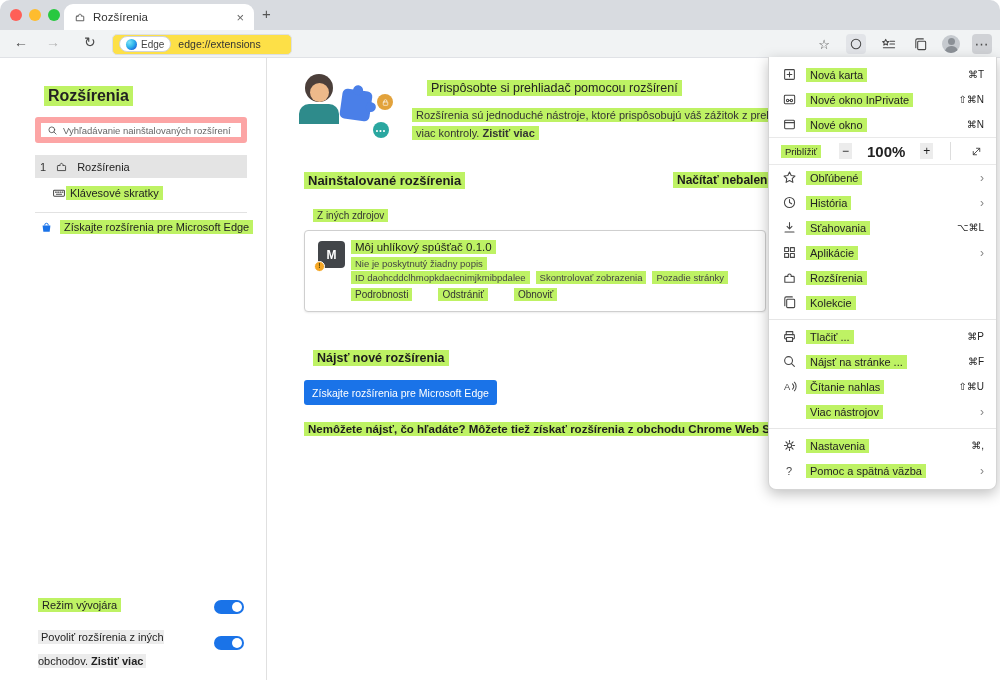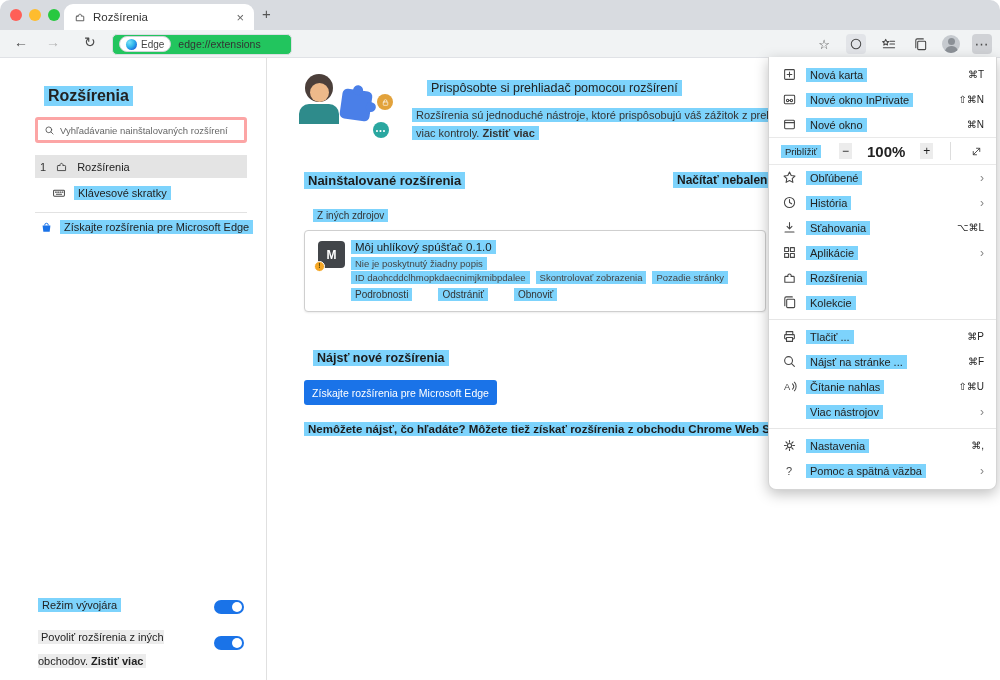--- a/index.html
+++ b/index.html
@@ -12,50 +12,50 @@
   .light { width:12px; height:12px; border-radius:50%; display:inline-block; }
   .l-red{ background:#ff5f57; } .l-yel{ background:#febc2e; } .l-grn{ background:#28c840; }
   .tab { position:absolute; left:64px; top:4px; width:190px; height:26px; background:#fff; border-radius:9px 9px 0 0; display:flex; align-items:center; padding:0 10px; }
   .tab-title { font-size:11.5px; color:#333; margin-left:7px; white-space:nowrap; overflow:hidden; }
   .tab-close { margin-left:auto; font-size:13px; color:#666; cursor:default; }
   .newtab { position:absolute; left:262px; top:5px; font-size:15px; color:#555; }
 
   
   .toolbar { position:absolute; top:30px; left:0; width:1000px; height:28px; background:#f1f3f4; border-bottom:1px solid #e0e2e6; }
   .navbtn { position:absolute; top:4px; font-size:14px; color:#4a4a4a; }
-  .addr { position:absolute; left:112px; top:3.5px; width:180px; height:21px; background:#22c55e; border:1px solid #dcdfe3; border-radius:5px; display:flex; align-items:center; padding:0 6px; }
+  .addr { position:absolute; left:112px; top:3.5px; width:180px; height:21px; background:#fde047; border:1px solid #dcdfe3; border-radius:5px; display:flex; align-items:center; padding:0 6px; }
   .chip { display:flex; align-items:center; gap:4px; border:1px solid #d0d3d8; border-radius:9px; height:16px; padding:0 6px; background:#fff; }
   .elogo { width:11px; height:11px; border-radius:50%; background:radial-gradient(circle at 30% 30%, #7be2f9, #2fb4ea 45%, #1b66de 80%, #123f93); }
   .chip-label { font-size:10px; color:#444; }
   .url { font-size:10.5px; color:#333; margin-left:7px; white-space:nowrap; }
   .tb-right { position:absolute; right:8px; top:3px; height:22px; display:flex; align-items:center; gap:12px; }
   .tbi { font-size:13px; color:#4a4a4a; display:inline-flex; align-items:center; justify-content:center; width:20px; height:20px; }
   .tbi.boxed { background:#e2e4e8; border-radius:4px; }
   .tbi.pressed { background:#d0d2d6; border-radius:4px; font-size:14px; letter-spacing:1px; }
   .avatar { width:18px; height:18px; border-radius:50%; background:#c6cacf; position:relative; overflow:hidden; }
   .avatar::before { content:""; position:absolute; left:5.5px; top:3px; width:7px; height:7px; border-radius:50%; background:#8b9096; }
   .avatar::after { content:""; position:absolute; left:2.5px; top:11px; width:13px; height:8px; border-radius:6px 6px 0 0; background:#8b9096; }
 
   
   .content { position:absolute; top:58px; left:0; width:1000px; height:622px; display:flex; background:#fff; }
   .sidebar { position:relative; width:267px; height:100%; border-right:1px solid #e0e0e0; background:#fff; }
   .main { position:relative; flex:1; height:100%; background:#fff; }
 
-  .hl { background:#7dd3fc; padding:1px 4px; display:inline-block; white-space:nowrap; }
+  .hl { background:#bef264; padding:1px 4px; display:inline-block; white-space:nowrap; }
   .hlwrap { background:#ececec; padding:1px 3px; }
   .b { font-weight:bold; }
 
   
   .sb-title { position:absolute; left:44px; top:28px; font-size:16px; font-weight:bold; color:#222; }
-  .sb-search { position:absolute; left:35px; top:59px; width:212px; height:26px; background:#fff; border:3px solid #fca5a5; border-radius:3px; display:flex; align-items:center; padding:0 6px; gap:5px; }
+  .sb-search { position:absolute; left:35px; top:59px; width:212px; height:26px; background:#fff; border:6px solid #fca5a5; border-radius:3px; display:flex; align-items:center; padding:0 6px; gap:5px; }
   .sb-search input { border:none; outline:none; flex:1; font-size:9.5px; color:#333; font-family:inherit; background:transparent; }
   .sb-search input::placeholder { color:#666; }
   .sb-row1 { position:absolute; left:35px; top:97px; width:212px; height:23px; background:#e4e4e4; display:flex; align-items:center; gap:9px; padding:0 5px; }
   .sb-row1 .idx { font-size:11px; color:#333; }
-  .sb-row2 { position:absolute; left:52px; top:128px; display:flex; align-items:center; gap:8px; }
+  .sb-row2 { position:absolute; left:52px; top:128px; display:flex; align-items:center; }
   .sb-div { position:absolute; left:35px; top:154px; width:212px; height:1px; background:#e2e2e2; }
   .sb-row3 { position:absolute; left:40px; top:162px; display:flex; align-items:center; gap:7px; }
   .sb-label { font-size:11px; color:#222; }
   .toggle { position:absolute; width:30px; height:14px; border-radius:7px; background:#1a73e8; }
   .toggle::after { content:""; position:absolute; right:2px; top:2px; width:10px; height:10px; border-radius:50%; background:#fff; }
   .dev-label { position:absolute; left:38px; top:540px; font-size:11px; color:#222; }
   .dev-toggle { left:214px; top:542px; }
   .stores-label { position:absolute; left:38px; top:567px; width:172px; font-size:11px; line-height:24px; color:#222; }
   .stores-toggle { left:214px; top:578px; }
 

